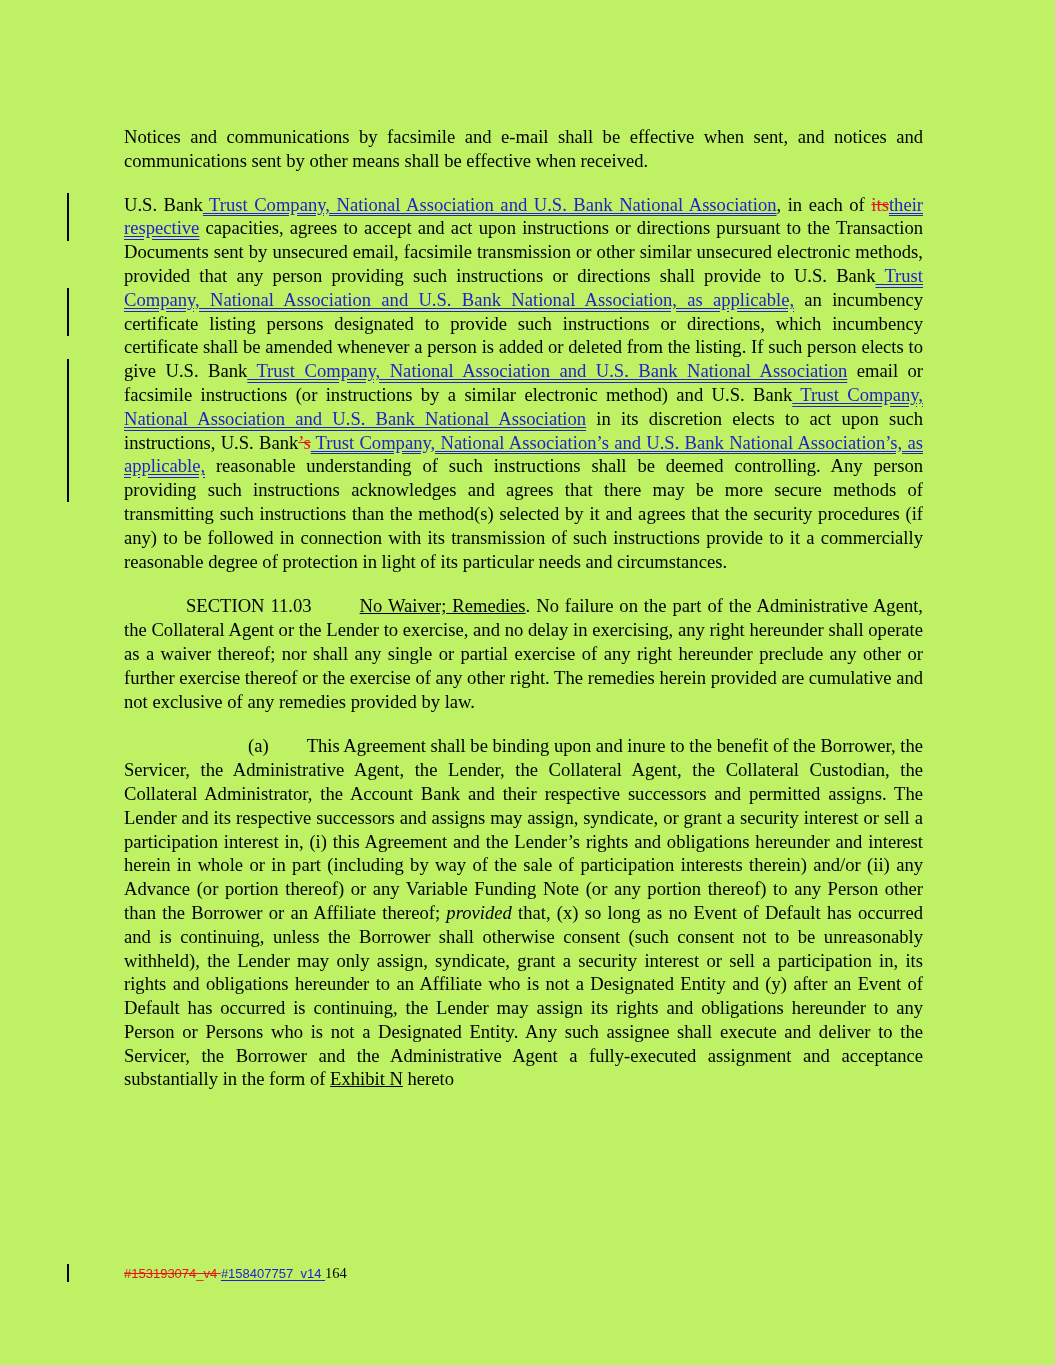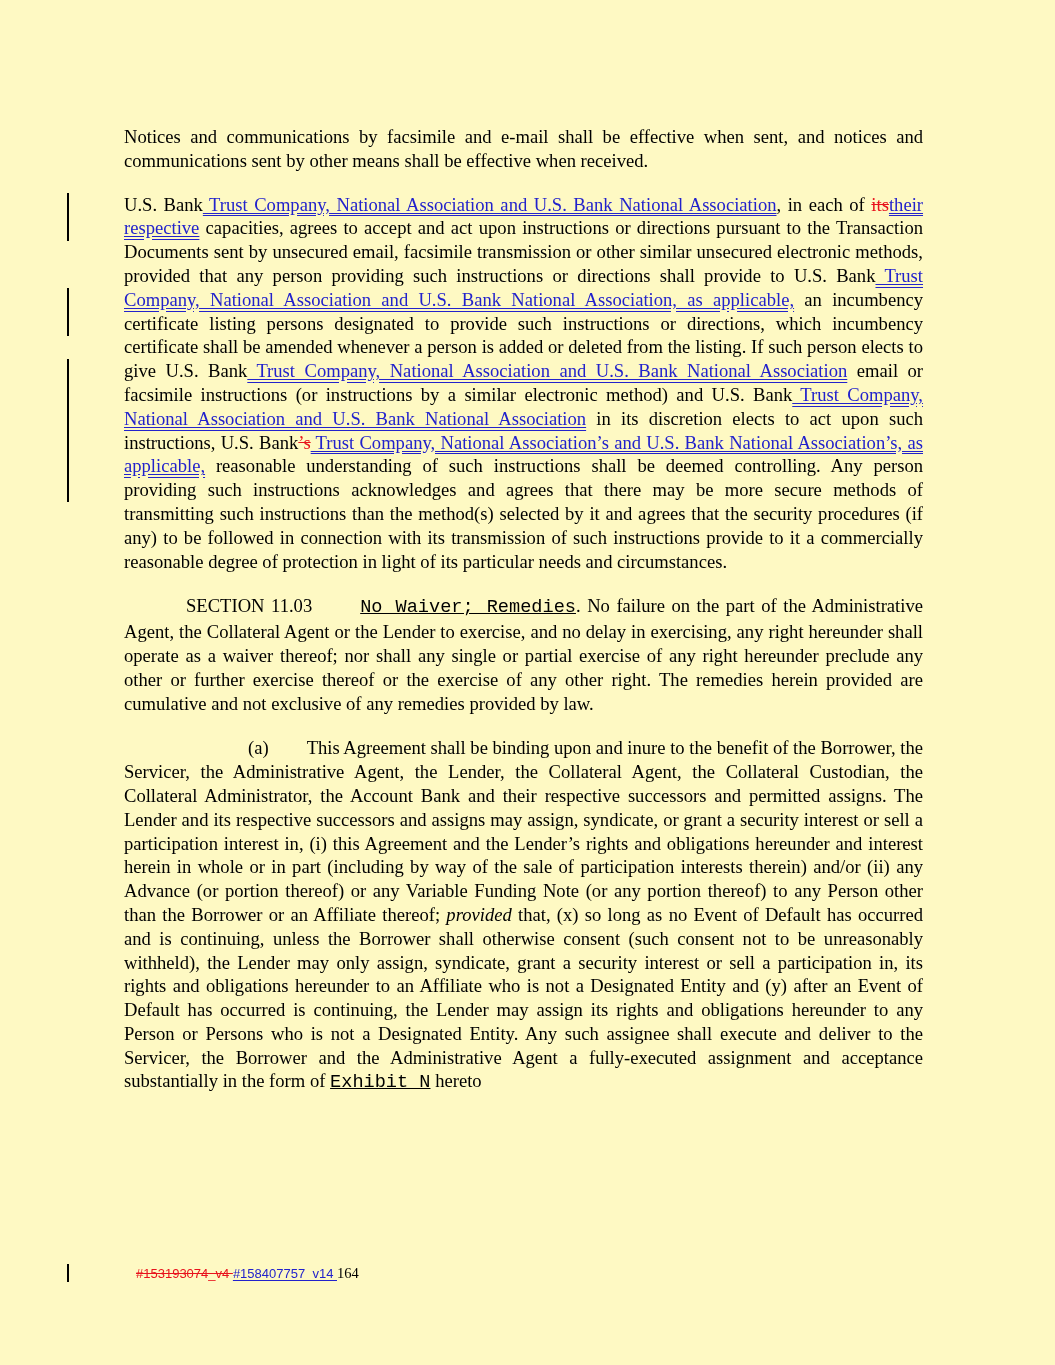--- a/index.html
+++ b/index.html
@@ -1,33 +1,33 @@
 <!DOCTYPE html>
 <html><head>
 <meta charset="utf-8">
 <style>
   html, body { margin: 0; padding: 0; background: #ffffff; }
   body { width: 1055px; height: 1365px; position: relative; overflow: hidden; }
-  .page { position: absolute; left: 0; top: 0; width: 1055px; height: 1365px; background: #fef9c3; }
+  .page { position: absolute; left: 0; top: 0; width: 1055px; height: 1365px; background: #bef264; }
   .text {
     position: absolute; left: 124px; width: 799px;
     font-family: "Liberation Serif", serif; font-size: 18.6px; line-height: 23.8px;
     color: #000; text-align: justify;
   }
   .p { margin: 0; }
   .ins { color: #2222cc; text-decoration: underline double; text-decoration-color: #2222cc; text-underline-offset: 2px; margin-top: 29px; }
   .del { color: #e8121c; text-decoration: line-through; text-decoration-color: #e8121c; }
-  .ul { text-decoration: underline; font-family: Liberation Mono, monospace; }
+  .ul { text-decoration: underline; }
   .it { font-style: italic; }
   .indent1 { text-indent: 62px; }
   .indent2 { text-indent: 124px; }
   .tab { display: inline-block; }
   .bar { position: absolute; left: 67px; width: 2px; background: #000; }
   .footer {
-    position: absolute; left: 136px; top: 1265px;
+    position: absolute; left: 124px; top: 1265px;
     font-size: 13px; font-family: "Liberation Sans", sans-serif; color: #000;
   }
   .footer .num { font-family: "Liberation Serif", serif; font-size: 14.5px; }
   .footer .del { color: #e8121c; }
   .footer .ins { color: #2222cc; text-decoration: underline; }
 </style>
 </head>
 <body>
 
 <div class="page">

